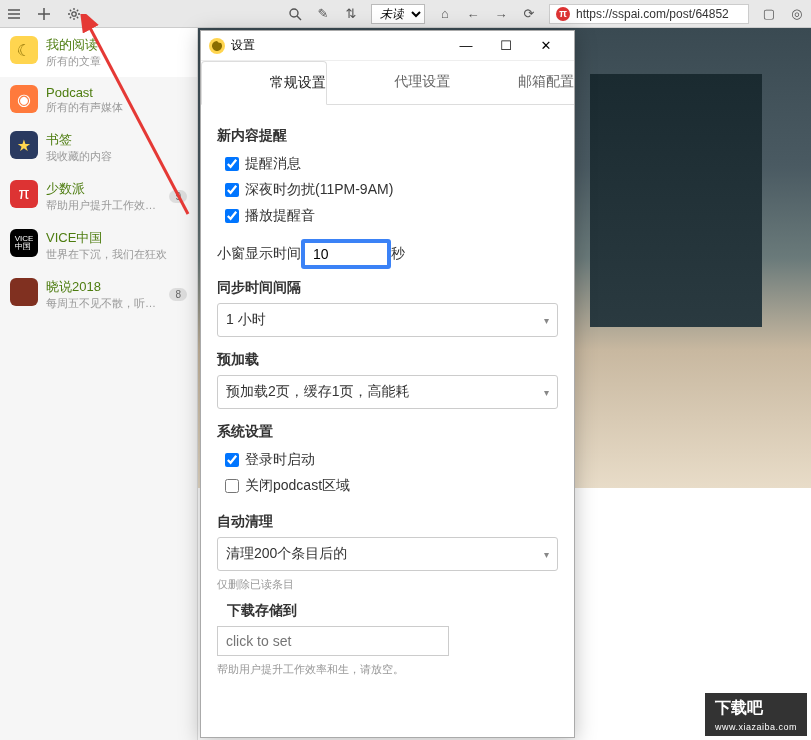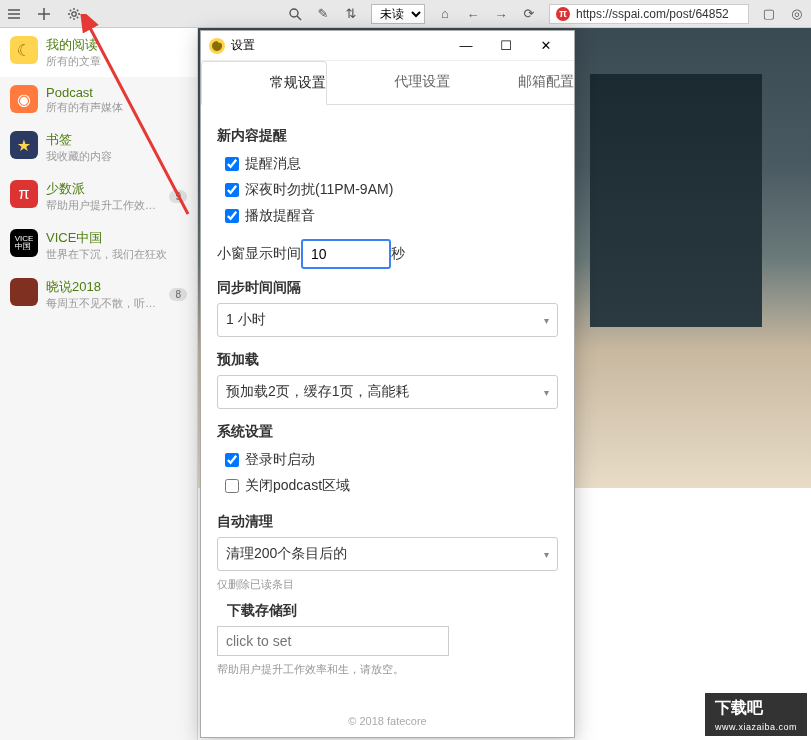--- a/index.html
+++ b/index.html
@@ -21,20 +21,21 @@
       align-items: center;
       padding: 0 6px;
       gap: 10px;
     }
     .toolbar-left { display: flex; gap: 14px; align-items: center; }
     .toolbar-mid { display: flex; gap: 12px; align-items: center; margin-left: auto; }
     .toolbar-icon { width: 16px; height: 16px; color: #555; cursor: pointer; display:flex;align-items:center;justify-content:center;}
     .toolbar select {
       font-size: 12px; height: 20px; border: 1px solid #bbb; background: #fff;
       padding: 0 4px;
+      font-style: italic;
     }
     .url-bar {
       flex: 1; display: flex; align-items: center; gap: 6px;
       background: #fff; border: 1px solid #ccc; height: 20px;
       padding: 0 6px; font-size: 12px; color: #333;
       min-width: 200px;
     }
     .url-bar .favicon {
       width: 14px; height: 14px; border-radius: 50%;
       background: #d33; color: #fff; font-size: 10px;
@@ -121,21 +122,21 @@
     }
     .dialog-body {
       flex: 1; padding: 12px 16px; overflow-y: auto;
       font-size: 14px; color: #333;
     }
     .section-title { font-weight: 600; margin: 10px 0 6px; }
     .check-row { display: flex; align-items: center; gap: 6px; padding: 4px 0 4px 8px; }
     .check-row input[type=checkbox] { width: 14px; height: 14px; }
     .inline-row { display: flex; align-items: center; gap: 0; margin: 10px 0; }
     .inline-row input[type=text] {
-      width: 90px; height: 30px; border: 2px solid #3b82f6; border-radius: 3px;
+      width: 90px; height: 30px; border: 4px solid #3b82f6; border-radius: 3px;
       padding: 0 8px; font-size: 14px;
     }
     .select-full {
       width: 100%; height: 34px; border: 1px solid #ccc; border-radius: 3px;
       background: #fff; padding: 0 8px; font-size: 14px; margin: 6px 0 14px;
       display: flex; align-items: center; justify-content: space-between;
       cursor: pointer;
     }
     .select-full::after { content: "▾"; color: #888; font-size: 10px; }
     .hint { font-size: 11px; color: #999; margin-top: -8px; margin-bottom: 10px; }
@@ -334,21 +335,20 @@
     <div class="section-title" style="margin-top:14px">自动清理</div>
     <div class="select-full">
       <span>清理200个条目后的</span>
     </div>
     <div class="hint">仅删除已读条目</div>
 
     <div class="section-title" style="margin-left:10px">下载存储到</div>
     <input class="dl-input" type="text" placeholder="click to set" style="">
     <div class="hint" style="margin-top:6px">帮助用户提升工作效率和生，请放空。</div>
   </div>
-  <div class="footer">© 2018 fatecore</div>
 </div>
 
 <svg class="arrow" width="130" height="220">
   <defs>
     <marker id="ah" markerWidth="10" markerHeight="10" refX="2" refY="3" orient="auto">
       <path d="M0,0 L0,6 L8,3 z" fill="#e53935"></path>
     </marker>
   </defs>
   <line x1="110" y1="200" x2="10" y2="10" stroke="#e53935" stroke-width="3" marker-end="url(#ah)"></line>
 </svg>

